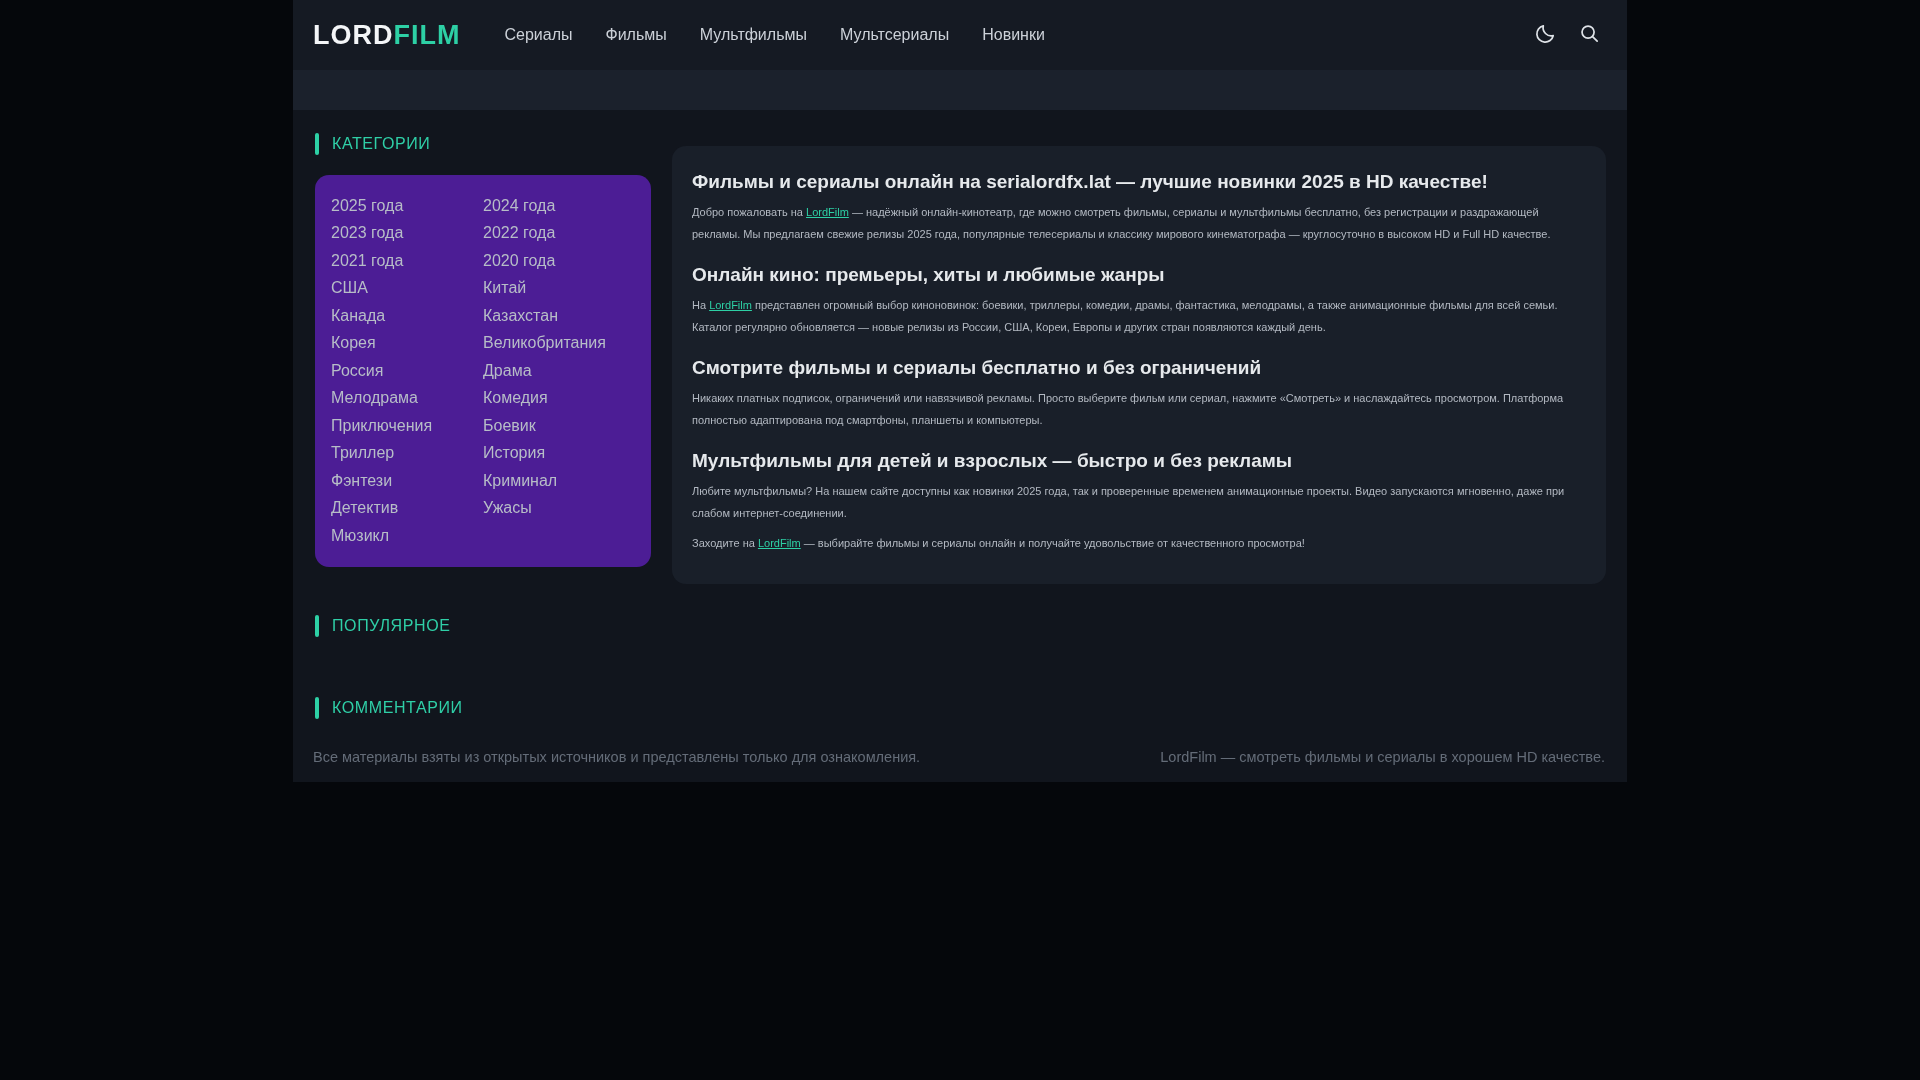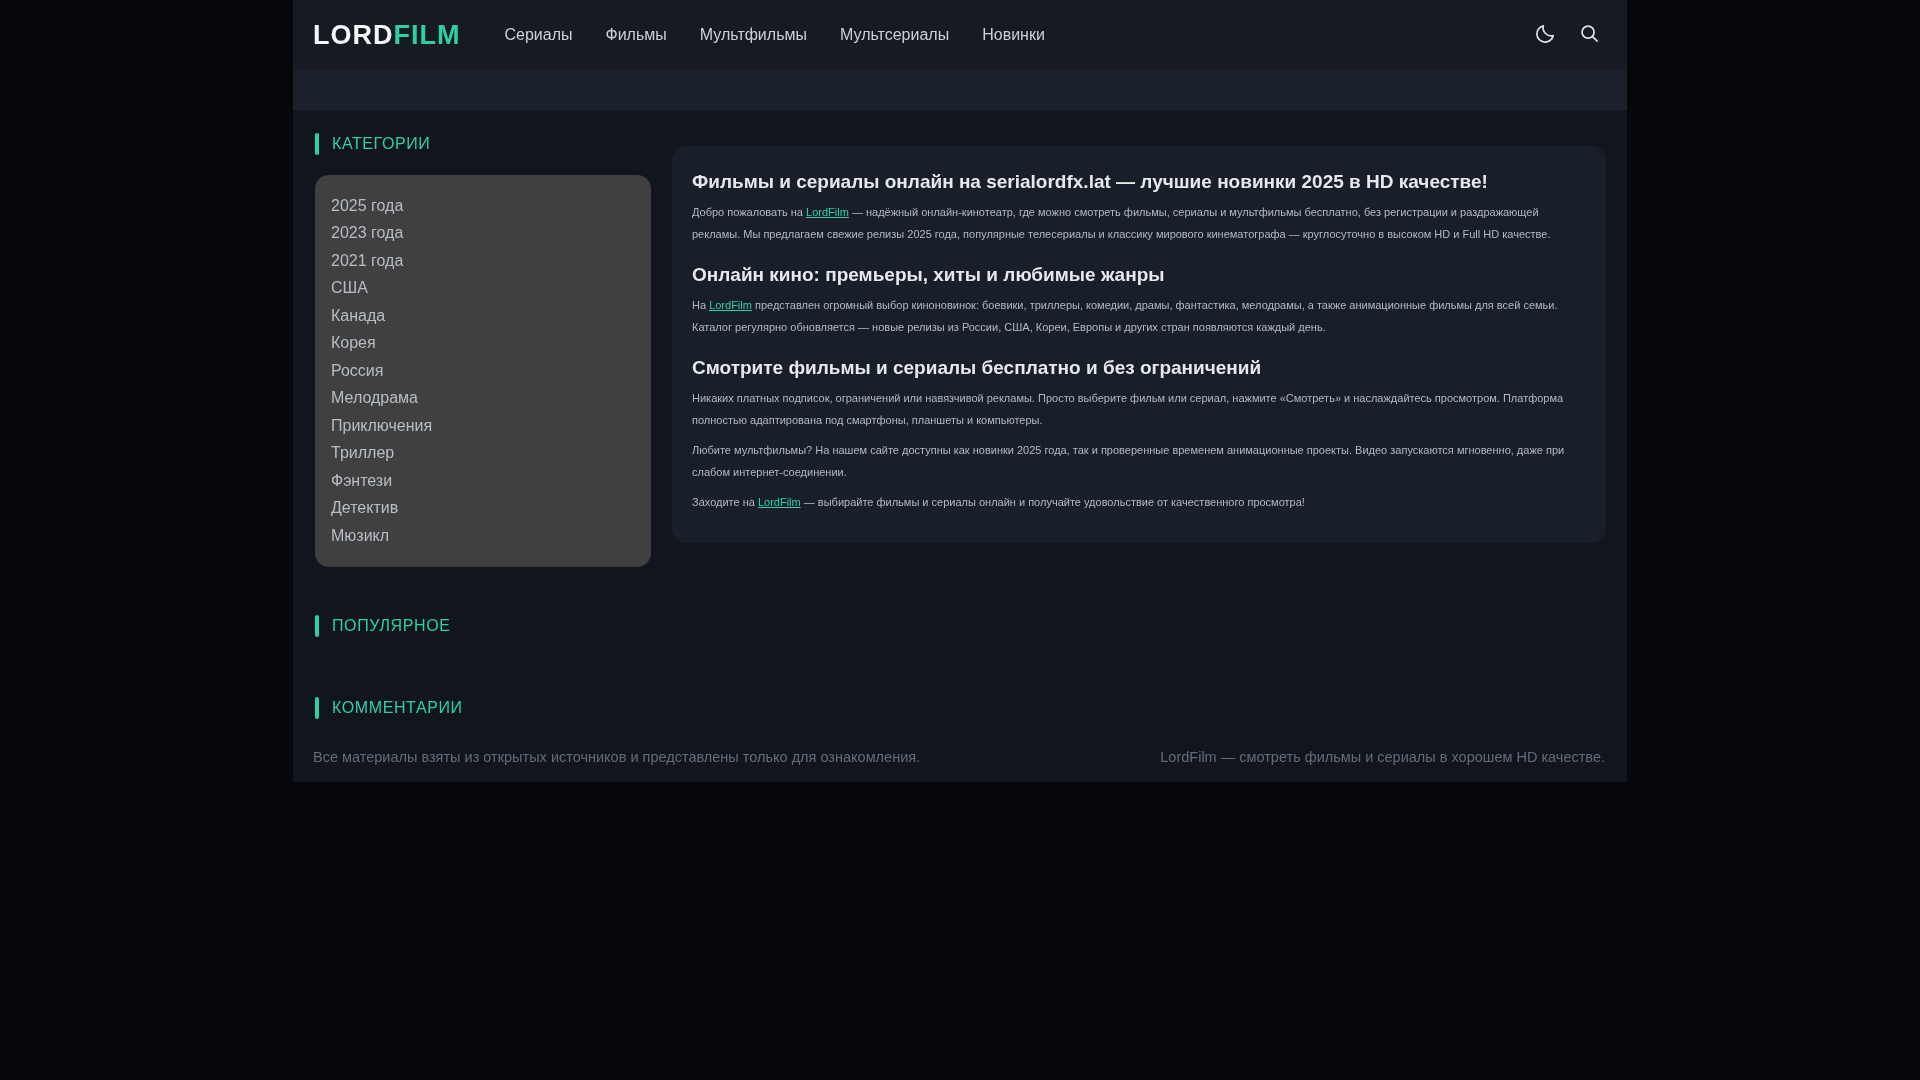--- a/index.html
+++ b/index.html
@@ -32,21 +32,21 @@
   
   .subheader { height: 40px; flex: none; background: #1b212c; }
   
   .content { flex: 1; display: flex; gap: 21px; padding: 23px 21px 0 22px; }
   .sidebar { width: 336px; flex: none; }
   .section-title { display: flex; align-items: center; gap: 13px; }
   .section-bar { width: 4px; height: 22px; border-radius: 2px; background: #2dd0a5; flex: none; }
   .section-label { color: #2fcfa7; font-size: 16px; letter-spacing: 0.6px; font-weight: 500; }
   .cat-card {
     margin-top: 20px;
-    background: #404040;
+    background: #4c1d95;
     border-radius: 14px;
     padding: 17px 16px;
     display: flex;
   }
   .cat-col { flex: 1; }
   .cat-item {
     height: 27.5px; display: flex; align-items: center;
     color: #b7bdc7; font-size: 16px; cursor: pointer; white-space: nowrap;
   }
   .mt-popular { margin-top: 48px; }
@@ -133,20 +133,34 @@
           <div class="cat-item">Канада</div>
           <div class="cat-item">Корея</div>
           <div class="cat-item">Россия</div>
           <div class="cat-item">Мелодрама</div>
           <div class="cat-item">Приключения</div>
           <div class="cat-item">Триллер</div>
           <div class="cat-item">Фэнтези</div>
           <div class="cat-item">Детектив</div>
           <div class="cat-item">Мюзикл</div>
         </div>
+        <div class="cat-col">
+          <div class="cat-item">2024 года</div>
+          <div class="cat-item">2022 года</div>
+          <div class="cat-item">2020 года</div>
+          <div class="cat-item">Китай</div>
+          <div class="cat-item">Казахстан</div>
+          <div class="cat-item">Великобритания</div>
+          <div class="cat-item">Драма</div>
+          <div class="cat-item">Комедия</div>
+          <div class="cat-item">Боевик</div>
+          <div class="cat-item">История</div>
+          <div class="cat-item">Криминал</div>
+          <div class="cat-item">Ужасы</div>
+        </div>
       </div>
       <div class="section-title mt-popular">
         <div class="section-bar"></div>
         <div class="section-label">ПОПУЛЯРНОЕ</div>
       </div>
       <div class="section-title mt-comments">
         <div class="section-bar"></div>
         <div class="section-label">КОММЕНТАРИИ</div>
       </div>
     </div>
@@ -156,20 +170,21 @@
       <div class="article-card">
         <div class="art-h first">Фильмы и сериалы онлайн на serialordfx.lat — лучшие новинки 2025 в HD качестве!</div>
         <p class="art-p"><span>Добро пожаловать на </span><a class="art-link">LordFilm</a><span> — надёжный онлайн-кинотеатр, где можно смотреть фильмы, сериалы и мультфильмы бесплатно, без регистрации и раздражающей рекламы. Мы предлагаем свежие релизы 2025 года, популярные телесериалы и классику мирового кинематографа — круглосуточно в высоком HD и Full HD качестве.</span></p>
 
         <div class="art-h">Онлайн кино: премьеры, хиты и любимые жанры</div>
         <p class="art-p"><span>На </span><a class="art-link">LordFilm</a><span> представлен огромный выбор киноновинок: боевики, триллеры, комедии, драмы, фантастика, мелодрамы, а также анимационные фильмы для всей семьи. Каталог регулярно обновляется — новые релизы из России, США, Кореи, Европы и других стран появляются каждый день.</span></p>
 
         <div class="art-h">Смотрите фильмы и сериалы бесплатно и без ограничений</div>
         <p class="art-p">Никаких платных подписок, ограничений или навязчивой рекламы. Просто выберите фильм или сериал, нажмите «Смотреть» и наслаждайтесь просмотром. Платформа полностью адаптирована под смартфоны, планшеты и компьютеры.</p>
 
+        <div class="art-h">Мультфильмы для детей и взрослых — быстро и без рекламы</div>
         <p class="art-p">Любите мультфильмы? На нашем сайте доступны как новинки 2025 года, так и проверенные временем анимационные проекты. Видео запускаются мгновенно, даже при слабом интернет-соединении.</p>
 
         <p class="art-p"><span>Заходите на </span><a class="art-link">LordFilm</a><span> — выбирайте фильмы и сериалы онлайн и получайте удовольствие от качественного просмотра!</span></p>
       </div>
     </div>
   </div>
 
   <div class="footer-row">
     <div>Все материалы взяты из открытых источников и представлены только для ознакомления.</div>
     <div>LordFilm — смотреть фильмы и сериалы в хорошем HD качестве.</div>

